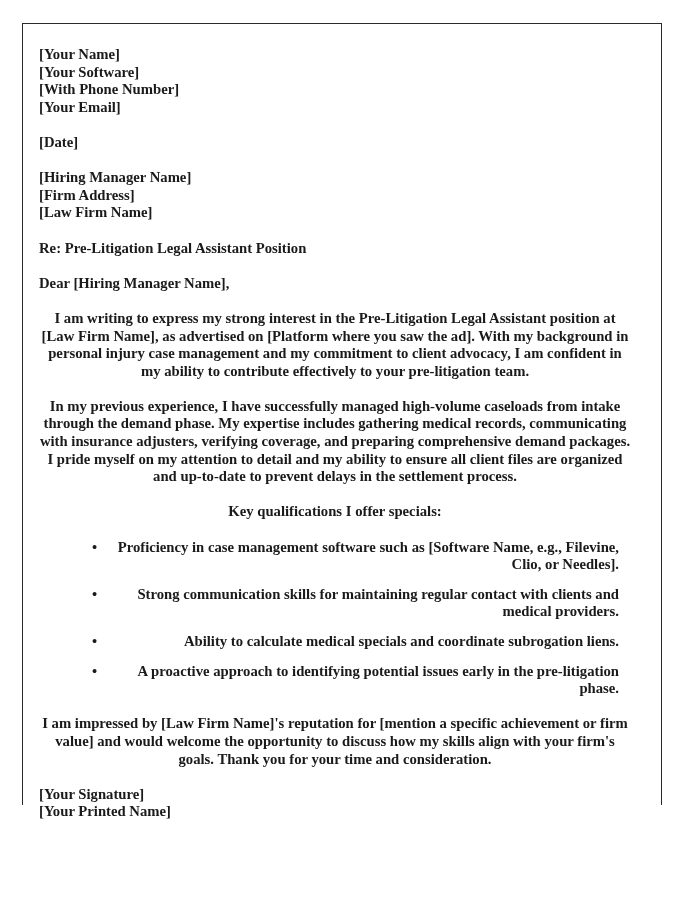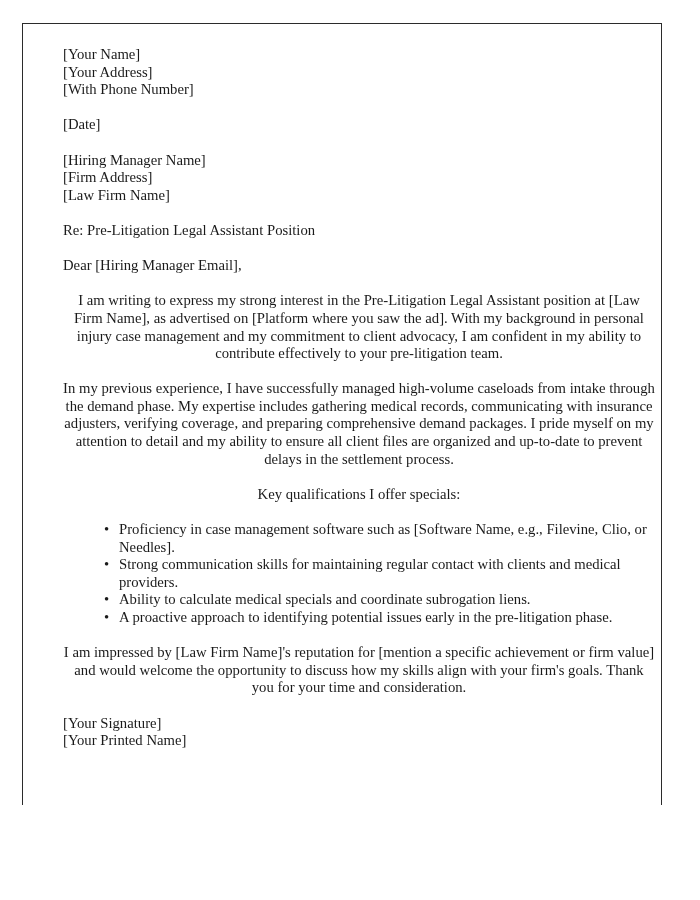--- a/index.html
+++ b/index.html
@@ -26,23 +26,24 @@
     box-sizing: border-box;
     border-left: 1px solid #2b2b2b;
     border-top: 1px solid #2b2b2b;
     border-right: 1px solid #2b2b2b;
     border-bottom: none;
     background: #ffffff;
   }
 
   #letter-body {
     position: absolute;
-    left: 40px;
+    left: 16px;
     top: 22px;
     width: 592px;
+    font-weight: bold;
   }
 
   .line {
     font-size: 14.7px;
     line-height: 17.6px;
     white-space: pre-wrap;
   }
 
   .block {
     margin: 0 0 17.6px 0;
@@ -61,59 +62,61 @@
   ul.bullets {
     margin: 0 0 17.6px 0;
     padding: 0 0 0 41px;
     list-style: none;
   }
   ul.bullets li {
     font-size: 14.7px;
     line-height: 17.6px;
     position: relative;
     padding-left: 15px;
-    margin: 0;
+    margin: 12px;
+    text-align: right;
   }
   ul.bullets li::before {
     content: "\2022";
     position: absolute;
     left: 0;
     top: 0;
     font-size: 14.7px;
     line-height: 17.6px;
   }
 </style>
 </head>
 <body>
 
 <div id="page-frame">
   <div id="letter-body">
 
     <div class="block">
       <div class="line">[Your Name]</div>
-      <div class="line">[Your Address]</div>
+      <div class="line">[Your Software]</div>
       <div class="line">[With Phone Number]</div>
+      <div class="line">[Your Email]</div>
     </div>
 
     <div class="block">
       <div class="line">[Date]</div>
     </div>
 
     <div class="block">
       <div class="line">[Hiring Manager Name]</div>
       <div class="line">[Firm Address]</div>
       <div class="line">[Law Firm Name]</div>
     </div>
 
     <div class="block">
       <div class="line">Re: Pre-Litigation Legal Assistant Position</div>
     </div>
 
     <div class="block">
-      <div class="line">Dear [Hiring Manager Email],</div>
+      <div class="line">Dear [Hiring Manager Name],</div>
     </div>
 
     <p class="para">I am writing to express my strong interest in the Pre-Litigation Legal Assistant position at [Law Firm Name], as advertised on [Platform where you saw the ad]. With my background in personal injury case management and my commitment to client advocacy, I am confident in my ability to contribute effectively to your pre-litigation team.</p>
 
     <p class="para">In my previous experience, I have successfully managed high-volume caseloads from intake through the demand phase. My expertise includes gathering medical records, communicating with insurance adjusters, verifying coverage, and preparing comprehensive demand packages. I pride myself on my attention to detail and my ability to ensure all client files are organized and up-to-date to prevent delays in the settlement process.</p>
 
     <p class="para">Key qualifications I offer specials:</p>
 
     <ul class="bullets">
       <li>Proficiency in case management software such as [Software Name, e.g., Filevine, Clio, or Needles].</li>

